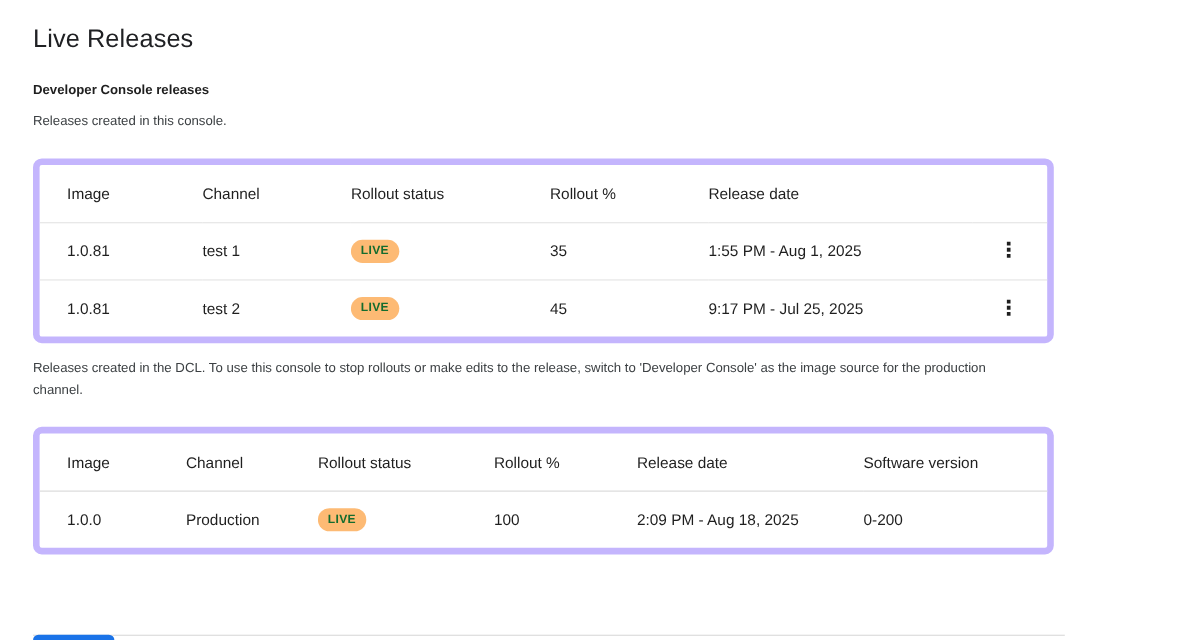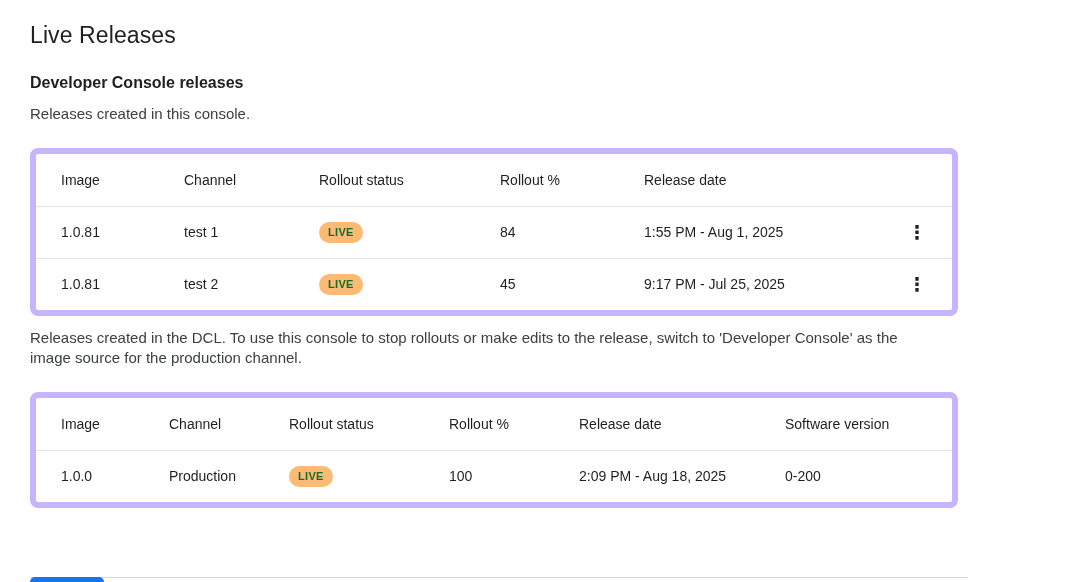--- a/index.html
+++ b/index.html
@@ -15,27 +15,27 @@
     width: 1076px; height: 582px;
     padding: 22px 30px 0 30px;
   }
   .page-title {
     font-size: 23px;
     font-weight: 400;
     color: #202124;
     letter-spacing: 0.1px;
   }
   .section-heading {
-    font-size: 16px;
+    font-size: 12px;
     font-weight: 700;
     color: #1f1f1f;
     margin-top: 25px;
   }
   .section-desc {
-    font-size: 15px;
+    font-size: 12px;
     font-weight: 400;
     color: #3c4043;
     margin-top: 12px;
     line-height: 20px;
     max-width: 912px;
   }
   .table-card {
     margin-top: 24px;
     width: 928px;
     border: 6px solid #c4b5fd;
@@ -143,21 +143,21 @@
           <th></th>
         </tr>
       </thead>
       <tbody>
         <tr>
           <td class="col-first">1.0.81</td>
           <td>test 1</td>
           <td>
             <span class="badge-live">LIVE</span>
           </td>
-          <td>84</td>
+          <td>35</td>
           <td>1:55 PM - Aug 1, 2025</td>
           <td class="kebab-cell">
             <button class="kebab-btn">⋮</button>
           </td>
         </tr>
         <tr>
           <td class="col-first">1.0.81</td>
           <td>test 2</td>
           <td>
             <span class="badge-live">LIVE</span>

